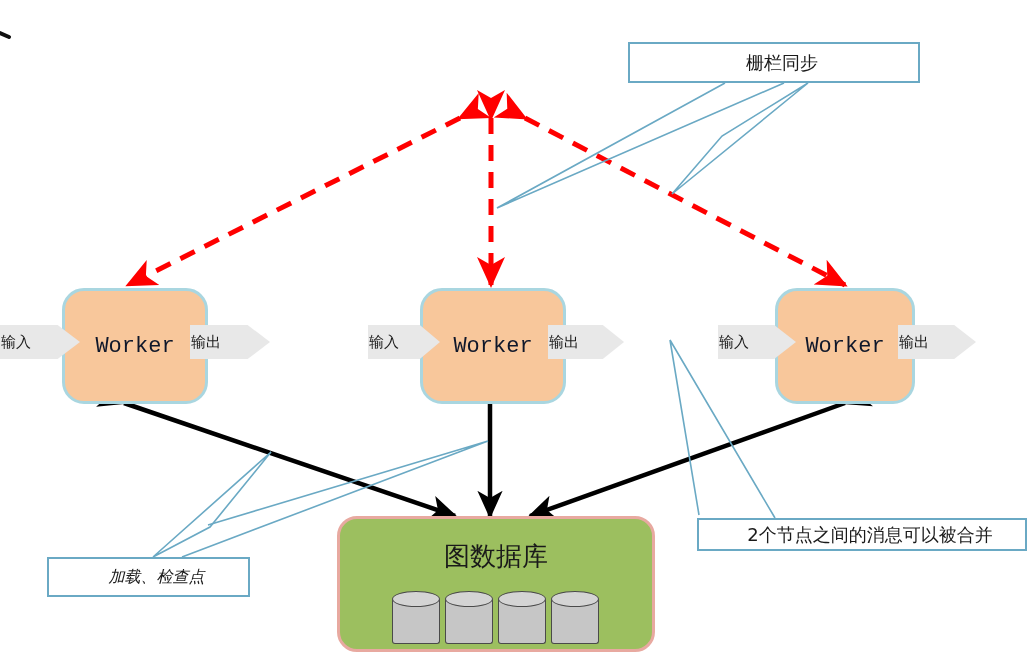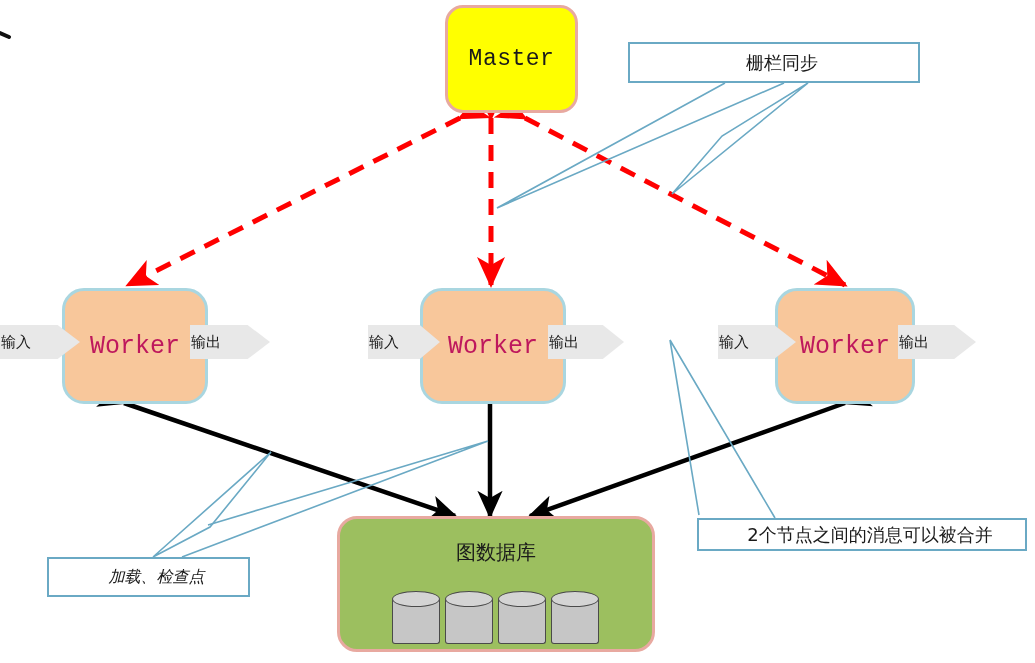--- a/index.html
+++ b/index.html
@@ -58,43 +58,43 @@
     background: #f8c79b;
     border: 3px solid #a9d6e0;
     border-radius: 22px;
     z-index: 6;
   }
   .worker-box.w1 { left: 62px; }
   .worker-box.w2 { left: 420px; }
   .worker-box.w3 { left: 775px; width: 140px; }
   .worker-label {
     font-family: "Liberation Mono", "DejaVu Sans Mono", monospace;
-    font-size: 25px;
-    color: #be185d;
+    font-size: 22px;
+    color: #0f172a;
   }
 
   .db-box {
     left: 337px;
     top: 516px;
     width: 318px;
     height: 136px;
     background: #9cbf5f;
     border: 3px solid #e8a9a0;
     border-radius: 20px;
     z-index: 6;
     display: block;
   }
   .db-label {
     position: absolute;
     top: 20px;
     left: 0;
     width: 100%;
     text-align: center;
     font-family: "DejaVu Sans", sans-serif;
-    font-size: 20px;
+    font-size: 26px;
     color: #1a1a1a;
   }
   .db-cyls {
     position: absolute;
     left: 52px;
     top: 80px;
     display: flex;
     gap: 5px;
   }
   .cyl {
@@ -196,23 +196,20 @@
       <path d="M725,83 L497,208 L784,83"></path>
       <path d="M808,83 L672,194 L722,136 L808,83"></path>
 
       <path d="M153,557 L271,452 L210,527 L153,557"></path>
       <path d="M182,557 L488,441 L208,525"></path>
 
       <path d="M775,518 L670,340 L699,515"></path>
     </g>
   </svg>
 
-  <div class="node master-box">
-    <span class="master-label">Master</span>
-  </div>
 
   <div class="node worker-box w1">
     <span class="worker-label">Worker</span>
   </div>
   <div class="io-tag io-in i1">输入</div>
   <div class="io-tag io-out o1">输出</div>
 
   <div class="node worker-box w2">
     <span class="worker-label">Worker</span>
   </div>

